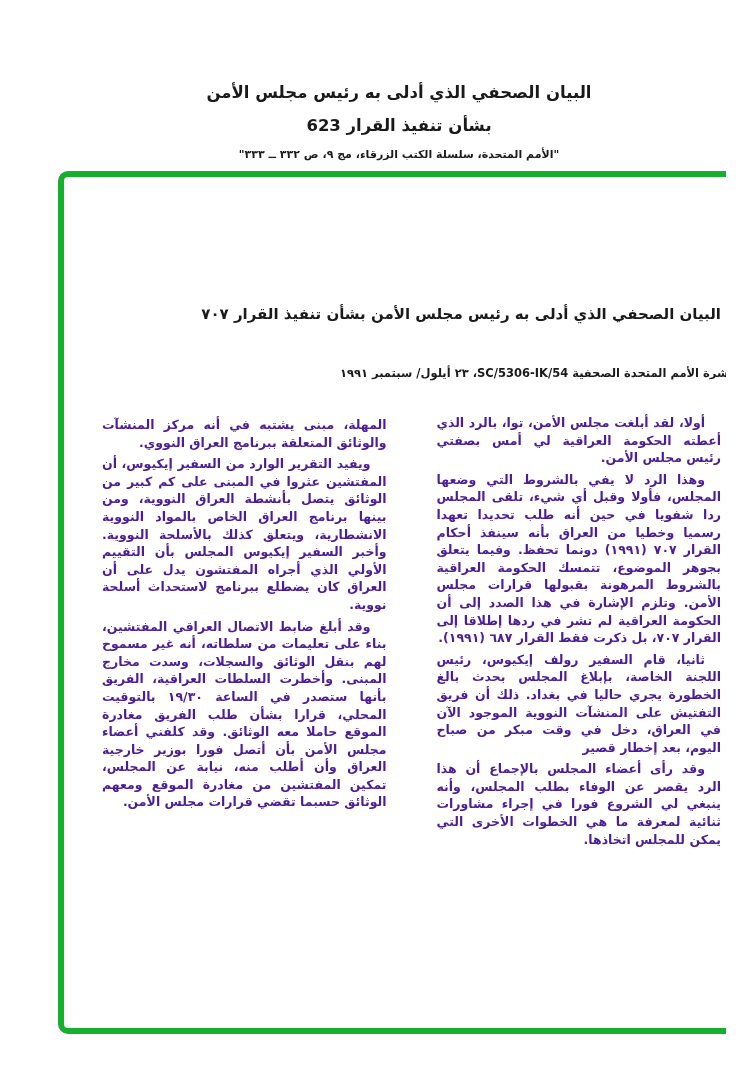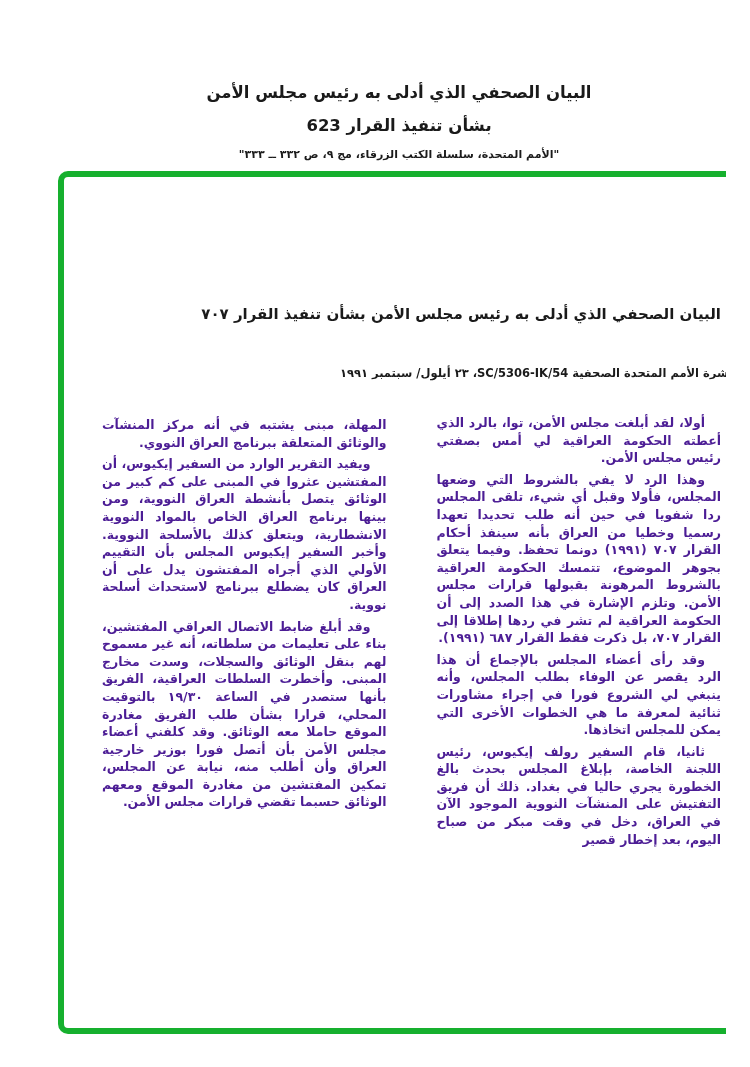--- a/index.html
+++ b/index.html
@@ -77,22 +77,22 @@
     <div class="doc-title">
       <div>البيان الصحفي الذي أدلى به رئيس مجلس الأمن بشأن تنفيذ القرار ٧٠٧</div>
     </div>
 
     <div class="doc-subtitle">نشرة الأمم المتحدة الصحفية SC/5306-IK/54، ٢٣ أيلول/ سبتمبر ١٩٩١</div>
 
     <div class="columns">
       <div class="col col-right">
         <p class="indent">أولا، لقد أبلغت مجلس الأمن، توا، بالرد الذي أعطته الحكومة العراقية لي أمس بصفتي رئيس مجلس الأمن.</p>
         <p class="indent">وهذا الرد لا يفي بالشروط التي وضعها المجلس، فأولا وقبل أي شيء، تلقى المجلس ردا شفويا في حين أنه طلب تحديدا تعهدا رسميا وخطيا من العراق بأنه سينفذ أحكام القرار ٧٠٧ (١٩٩١) دونما تحفظ. وفيما يتعلق بجوهر الموضوع، تتمسك الحكومة العراقية بالشروط المرهونة بقبولها قرارات مجلس الأمن. وتلزم الإشارة في هذا الصدد إلى أن الحكومة العراقية لم تشر في ردها إطلاقا إلى القرار ٧٠٧، بل ذكرت فقط القرار ٦٨٧ (١٩٩١).</p>
+        <p class="indent">ثانيا، قام السفير رولف إيكيوس، رئيس اللجنة الخاصة، بإبلاغ المجلس بحدث بالغ الخطورة يجري حاليا في بغداد. ذلك أن فريق التفتيش على المنشآت النووية الموجود الآن في العراق، دخل في وقت مبكر من صباح اليوم، بعد إخطار قصير</p>
         <p class="indent">وقد رأى أعضاء المجلس بالإجماع أن هذا الرد يقصر عن الوفاء بطلب المجلس، وأنه ينبغي لي الشروع فورا في إجراء مشاورات ثنائية لمعرفة ما هي الخطوات الأخرى التي يمكن للمجلس اتخاذها.</p>
-        <p class="indent">ثانيا، قام السفير رولف إيكيوس، رئيس اللجنة الخاصة، بإبلاغ المجلس بحدث بالغ الخطورة يجري حاليا في بغداد. ذلك أن فريق التفتيش على المنشآت النووية الموجود الآن في العراق، دخل في وقت مبكر من صباح اليوم، بعد إخطار قصير</p>
       </div>
       <div class="col col-left">
         <p>المهلة، مبنى يشتبه في أنه مركز المنشآت والوثائق المتعلقة ببرنامج العراق النووي.</p>
         <p class="indent">ويفيد التقرير الوارد من السفير إيكيوس، أن المفتشين عثروا في المبنى على كم كبير من الوثائق يتصل بأنشطة العراق النووية، ومن بينها برنامج العراق الخاص بالمواد النووية الانشطارية، ويتعلق كذلك بالأسلحة النووية. وأخبر السفير إيكيوس المجلس بأن التقييم الأولي الذي أجراه المفتشون يدل على أن العراق كان يضطلع ببرنامج لاستحداث أسلحة نووية.</p>
         <p class="indent">وقد أبلغ ضابط الاتصال العراقي المفتشين، بناء على تعليمات من سلطاته، أنه غير مسموح لهم بنقل الوثائق والسجلات، وسدت مخارج المبنى. وأخطرت السلطات العراقية، الفريق بأنها ستصدر في الساعة ١٩/٣٠ بالتوقيت المحلي، قرارا بشأن طلب الفريق مغادرة الموقع حاملا معه الوثائق. وقد كلفني أعضاء مجلس الأمن بأن أتصل فورا بوزير خارجية العراق وأن أطلب منه، نيابة عن المجلس، تمكين المفتشين من مغادرة الموقع ومعهم الوثائق حسبما تقضي قرارات مجلس الأمن.</p>
       </div>
     </div>
 
   </div>
 

